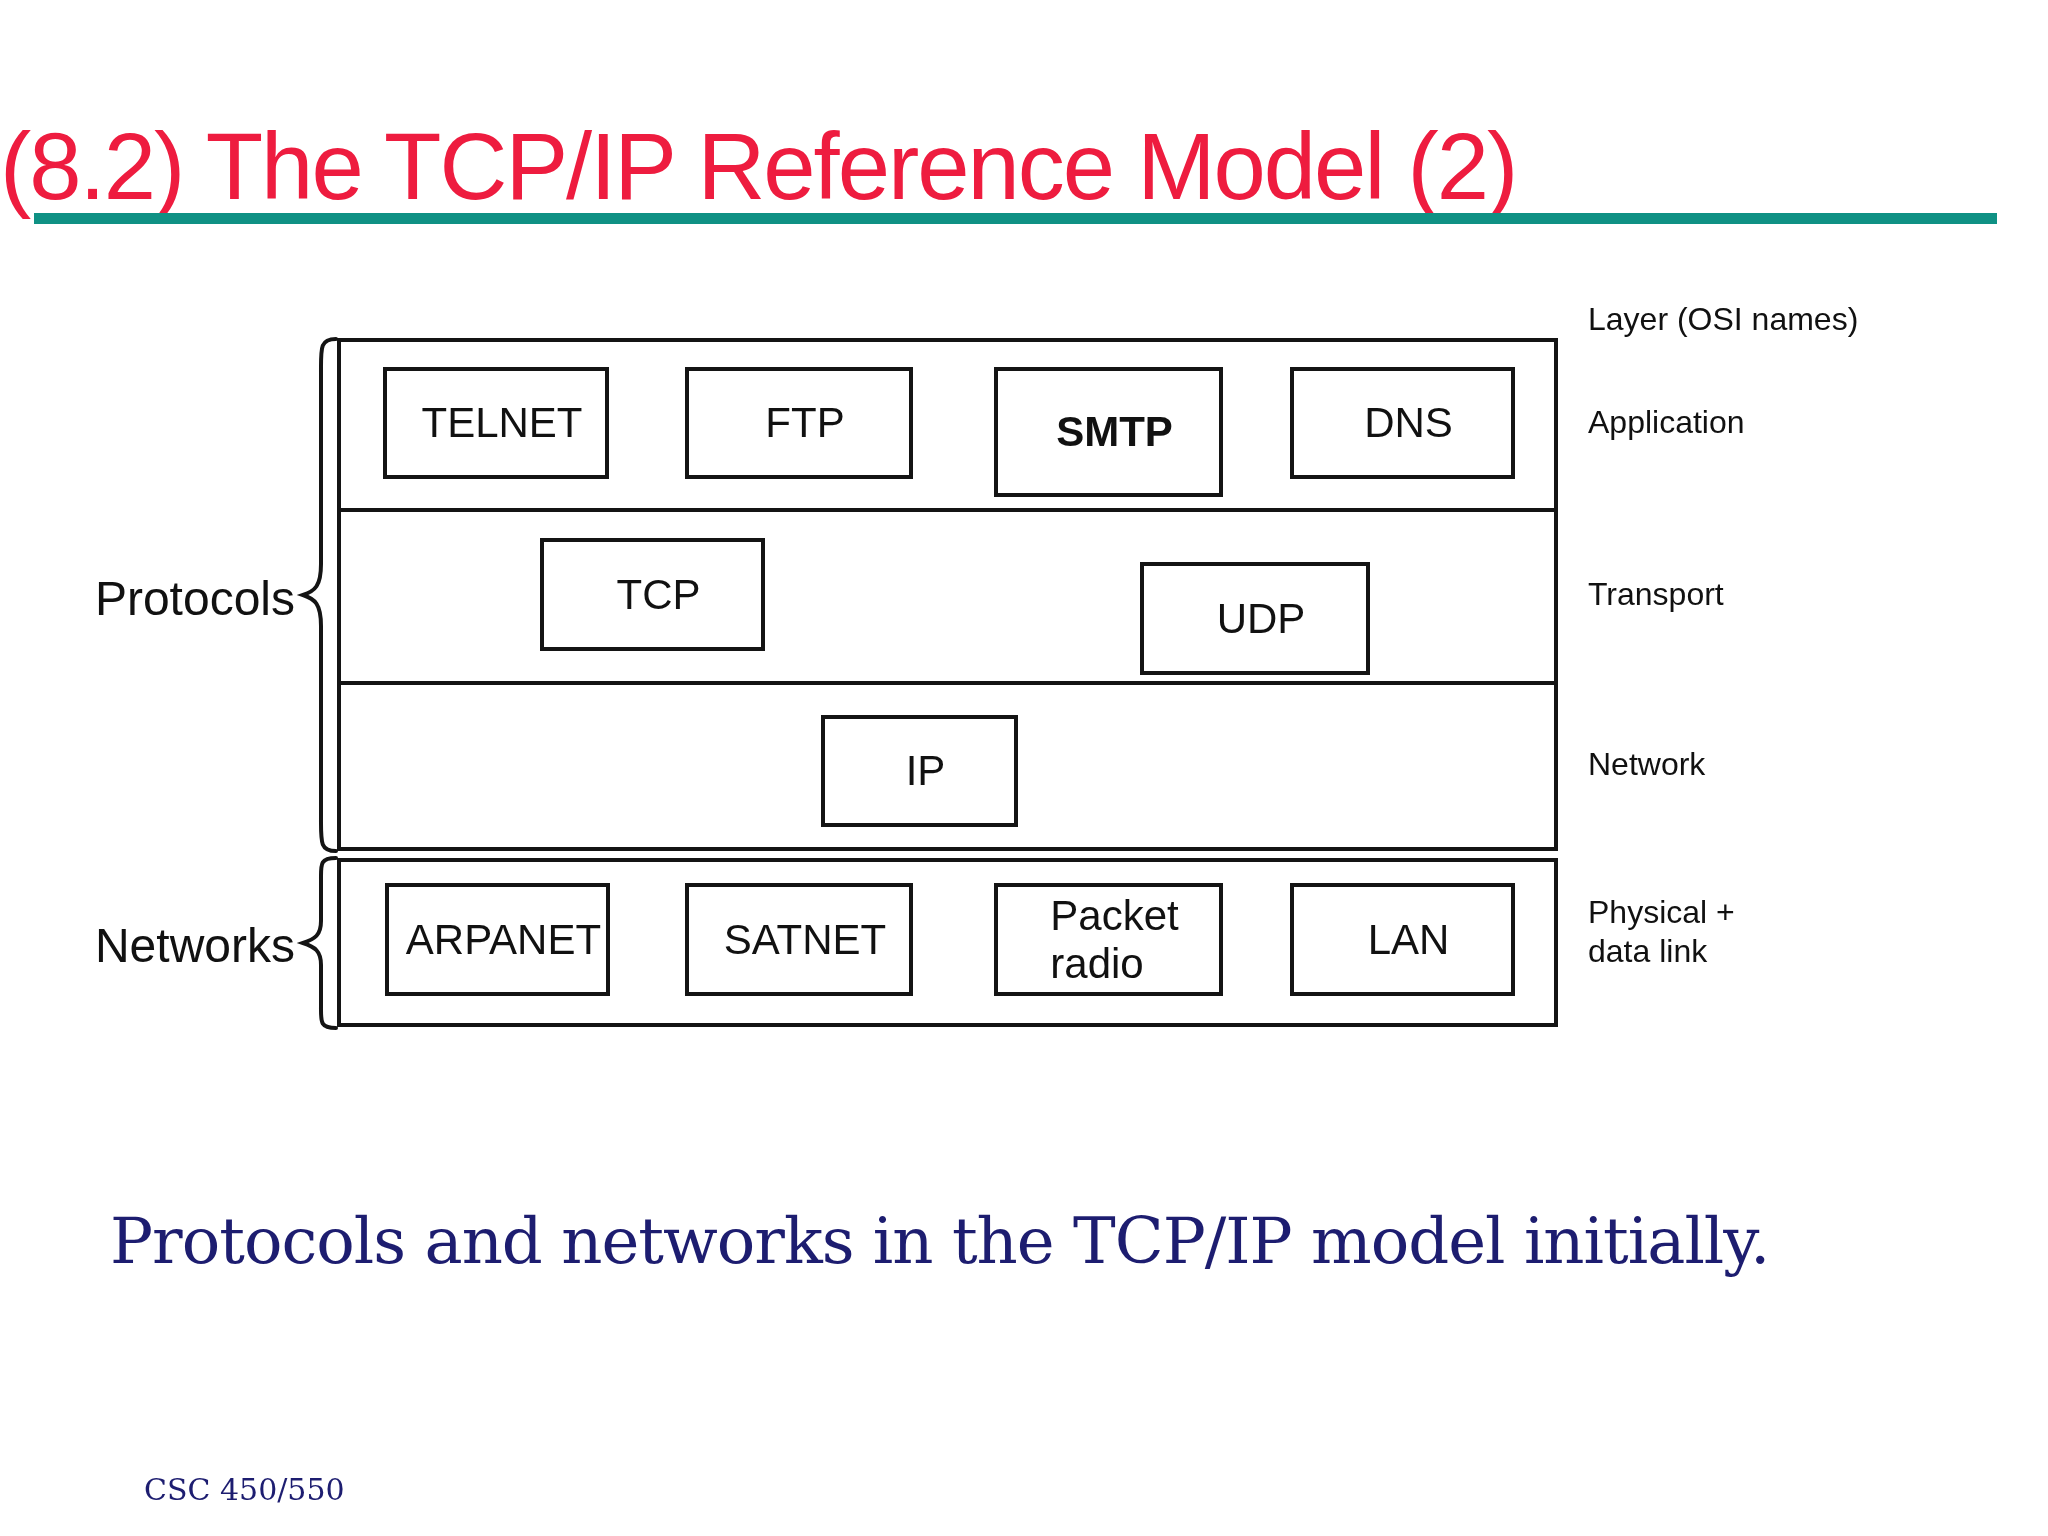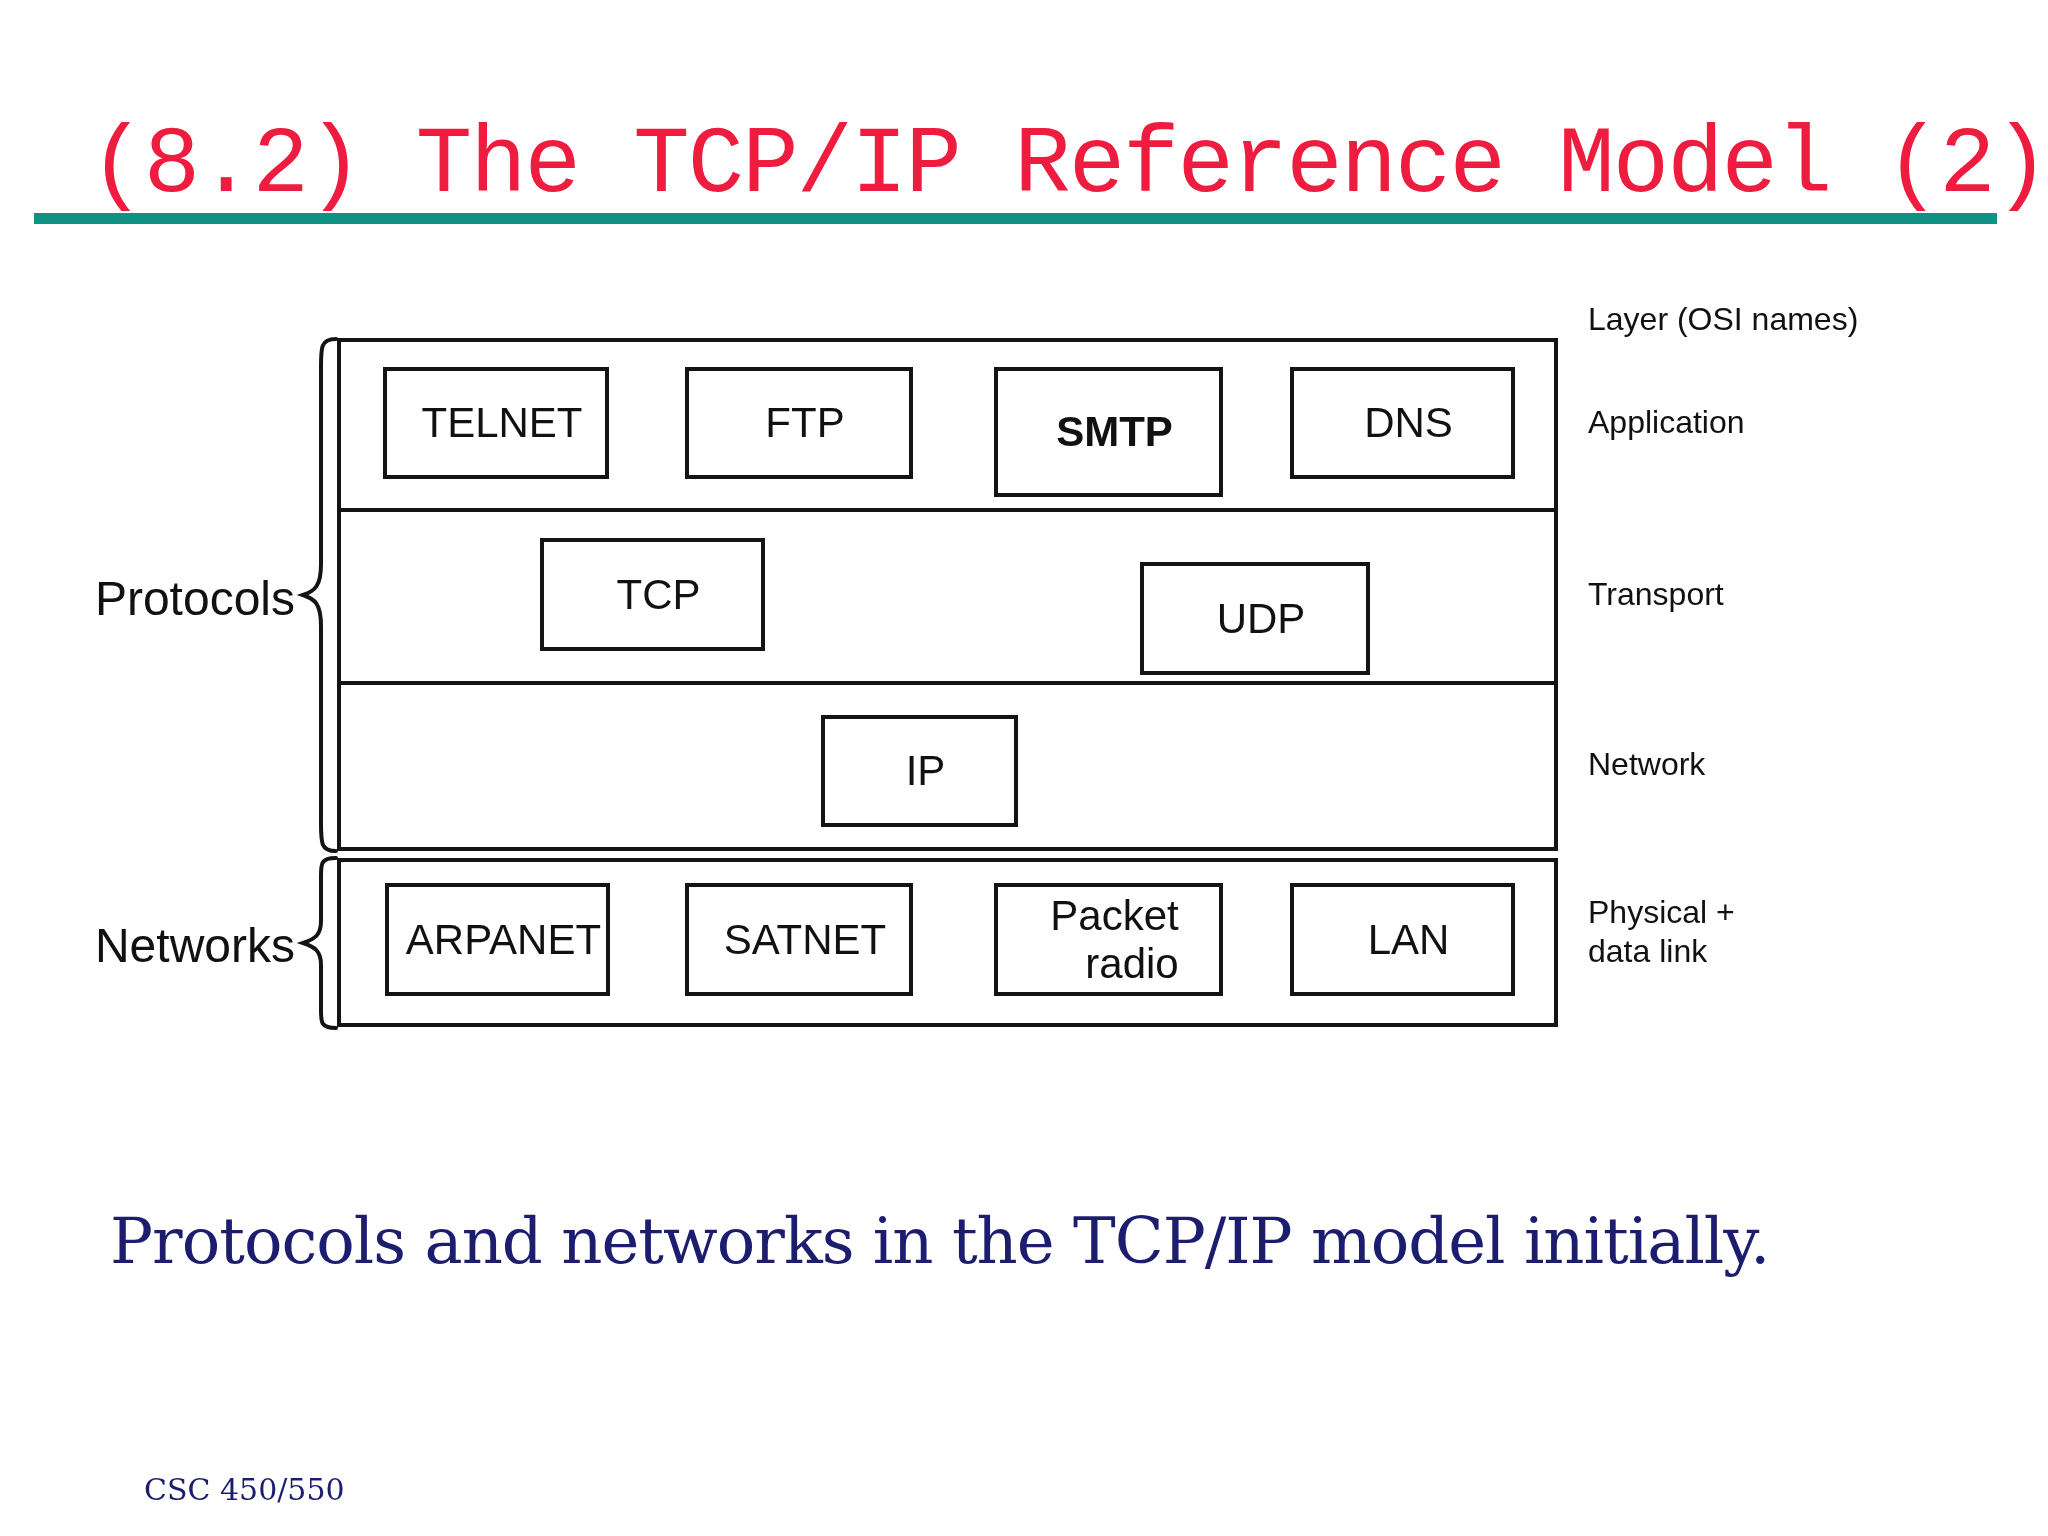--- a/index.html
+++ b/index.html
@@ -6,37 +6,37 @@
     --title-red:#ee1c3f;
     --rule-teal:#0f9184;
     --caption-navy:#1d1d70;
     --line-black:#141414;
   }
   html,body{margin:0;padding:0;background:#ffffff;}
   .slide{position:relative;width:2048px;height:1536px;background:#ffffff;overflow:hidden;
          font-family:"Liberation Sans",sans-serif;}
 
   
-  .title{position:absolute;left:0;top:50px;width:100%;text-align:right;
-         font-family:Liberation Mono, monospace;font-size:94px;font-weight:400;
+  .title{position:absolute;left:0;top:50px;width:100%;text-align:left;
+         font-family:Liberation Sans, sans-serif;font-size:94px;font-weight:400;
          color:var(--title-red);letter-spacing:-2px;white-space:nowrap;}
   .rule{position:absolute;left:34px;top:213px;width:1963px;height:11px;
         background:var(--rule-teal);}
 
   
   .rect{position:absolute;border:4px solid var(--line-black);box-sizing:border-box;background:#fff;}
   .rect-protocols{left:337px;top:338px;width:1221px;height:513px;}
   .rect-networks{left:337px;top:858px;width:1221px;height:169px;}
   .sep{position:absolute;left:337px;width:1221px;height:4px;background:var(--line-black);}
   .sep-1{top:508px;}
   .sep-2{top:681px;}
 
   
   .pbox{position:absolute;border:4px solid var(--line-black);background:#fff;box-sizing:border-box;
-        display:flex;align-items:center;justify-content:center;text-align:right;
+        display:flex;align-items:center;justify-content:center;text-align:left;
         font-size:42px;color:#111;line-height:1.12;white-space:pre-line;padding-left:12px;}
   .box-telnet{left:383px;top:367px;width:226px;height:112px;}
   .box-ftp{left:685px;top:367px;width:228px;height:112px;}
   .box-smtp{left:994px;top:367px;width:229px;height:130px;font-weight:bold;}
   .box-dns{left:1290px;top:367px;width:225px;height:112px;}
   .box-tcp{left:540px;top:538px;width:225px;height:113px;}
   .box-udp{left:1140px;top:562px;width:230px;height:113px;}
   .box-ip{left:821px;top:715px;width:197px;height:112px;}
   .box-arpanet{left:385px;top:883px;width:225px;height:113px;}
   .box-satnet{left:685px;top:883px;width:228px;height:113px;}

